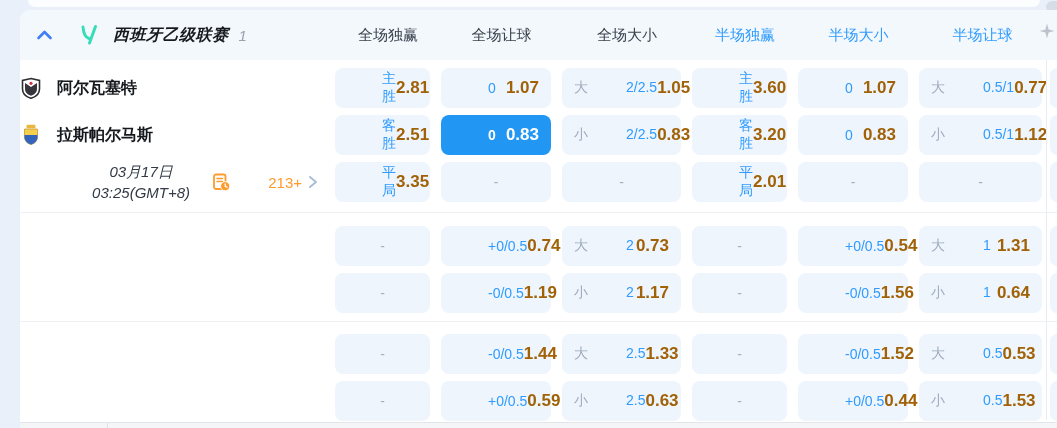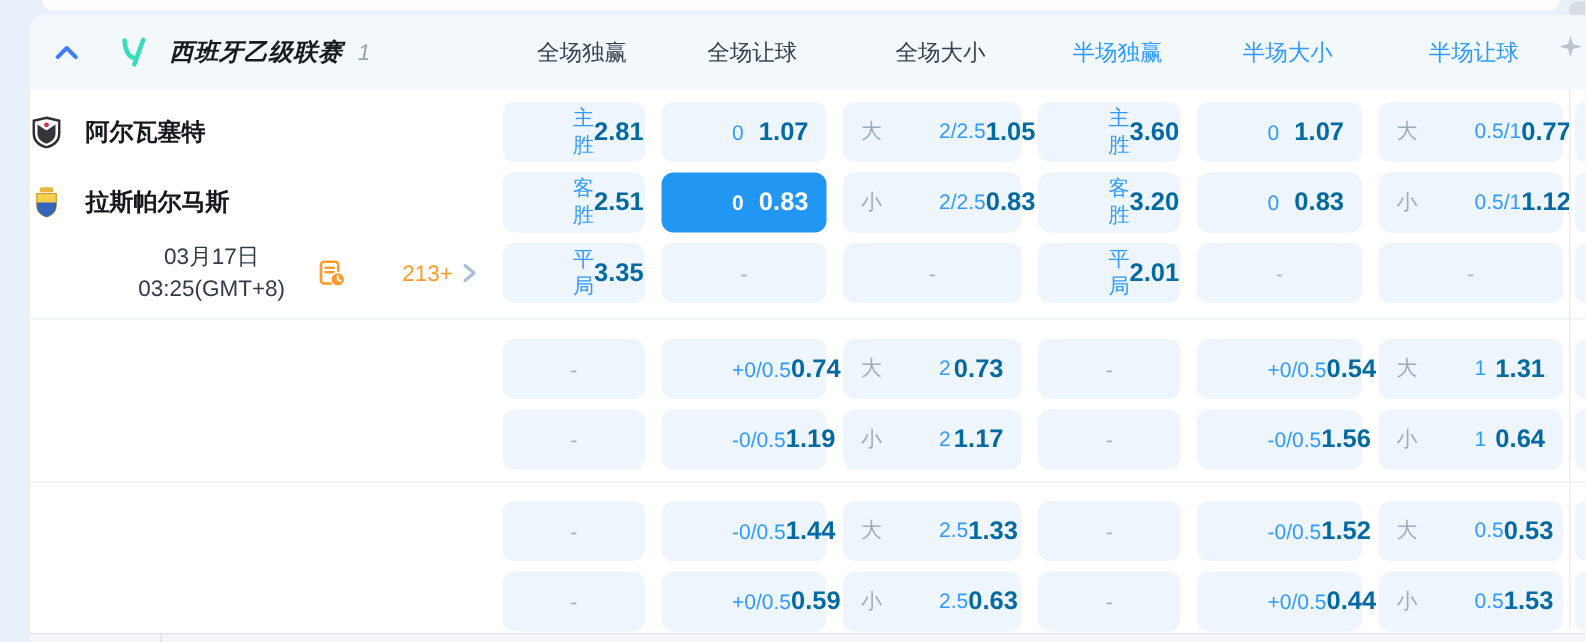--- a/index.html
+++ b/index.html
@@ -22,31 +22,31 @@
   .col-head{text-align:center;font-size:15px;color:#39414d;}
   .col-head.accent{color:#2f9bff;}
   .section{display:flex;flex-direction:column;gap:7px;}
   .sec1{padding:8px 0 10px;border-bottom:1px solid #eef1f4;}
   .sec2{padding:13px 0 8px;border-bottom:1px solid #eef1f4;}
   .sec3{padding:12px 0 0;}
   .row{height:40px;align-items:center;}
   .left-slot{display:flex;align-items:center;height:40px;}
   .team-name{margin-left:15px;font-size:16px;font-weight:700;color:#15181d;}
   .crest{flex:0 0 auto;}
-  .date-wrap{margin-left:50px;width:150px;text-align:center;font-size:15px;color:#313a46;line-height:21px;}
+  .date-wrap{margin-left:50px;width:150px;text-align:center;font-size:15px;color:#313a46;line-height:21px;font-style:italic;}
   .markets-link{margin-left:auto;margin-right:16px;display:flex;align-items:center;gap:5px;cursor:pointer;}
   .markets-count{color:#ff9b2b;font-size:15px;margin-left:32px;}
   .cell{height:40px;border-radius:8px;background:#eef5fc;display:flex;align-items:center;
         justify-content:space-between;padding:0 12px;margin-right:11px;cursor:pointer;box-sizing:border-box;}
   .row > .cell:nth-child(7){margin-right:4px;}
   .cell.dash{justify-content:center;cursor:default;}
   .lbl-wrap{display:flex;align-items:baseline;}
   .pfx{color:#9fabbd;font-size:14px;margin-right:3px;}
   .lbl{color:#2f9bff;font-size:14px;margin-left:35px;}
-  .val{color:#0369a1;font-size:17px;font-weight:700;}
+  .val{color:#a16207;font-size:17px;font-weight:700;}
   .dash-txt{color:#a7b0bc;font-size:14px;}
   .cell.selected{background:#2196f3;}
   .cell.selected .lbl,.cell.selected .pfx{color:#ffffff;font-weight:700;}
   .cell.selected .val{color:#ffffff;}
   .sliver{height:40px;background:#eef5fc;border-radius:8px 0 0 8px;margin-left:4px;}
   .right-divider{position:absolute;left:1026px;top:50px;width:1px;height:360px;background:#e9edf2;}
   .pin{position:absolute;left:1019px;top:13px;cursor:pointer;}
   .bottom-strip{position:absolute;left:20px;top:422px;width:1037px;height:6px;background:#f4f5f7;
         border-top:1px solid #e2e6ea;box-sizing:border-box;}
   .bs-div{position:absolute;left:87px;top:0;width:1px;height:100%;background:#dfe2e7;}

